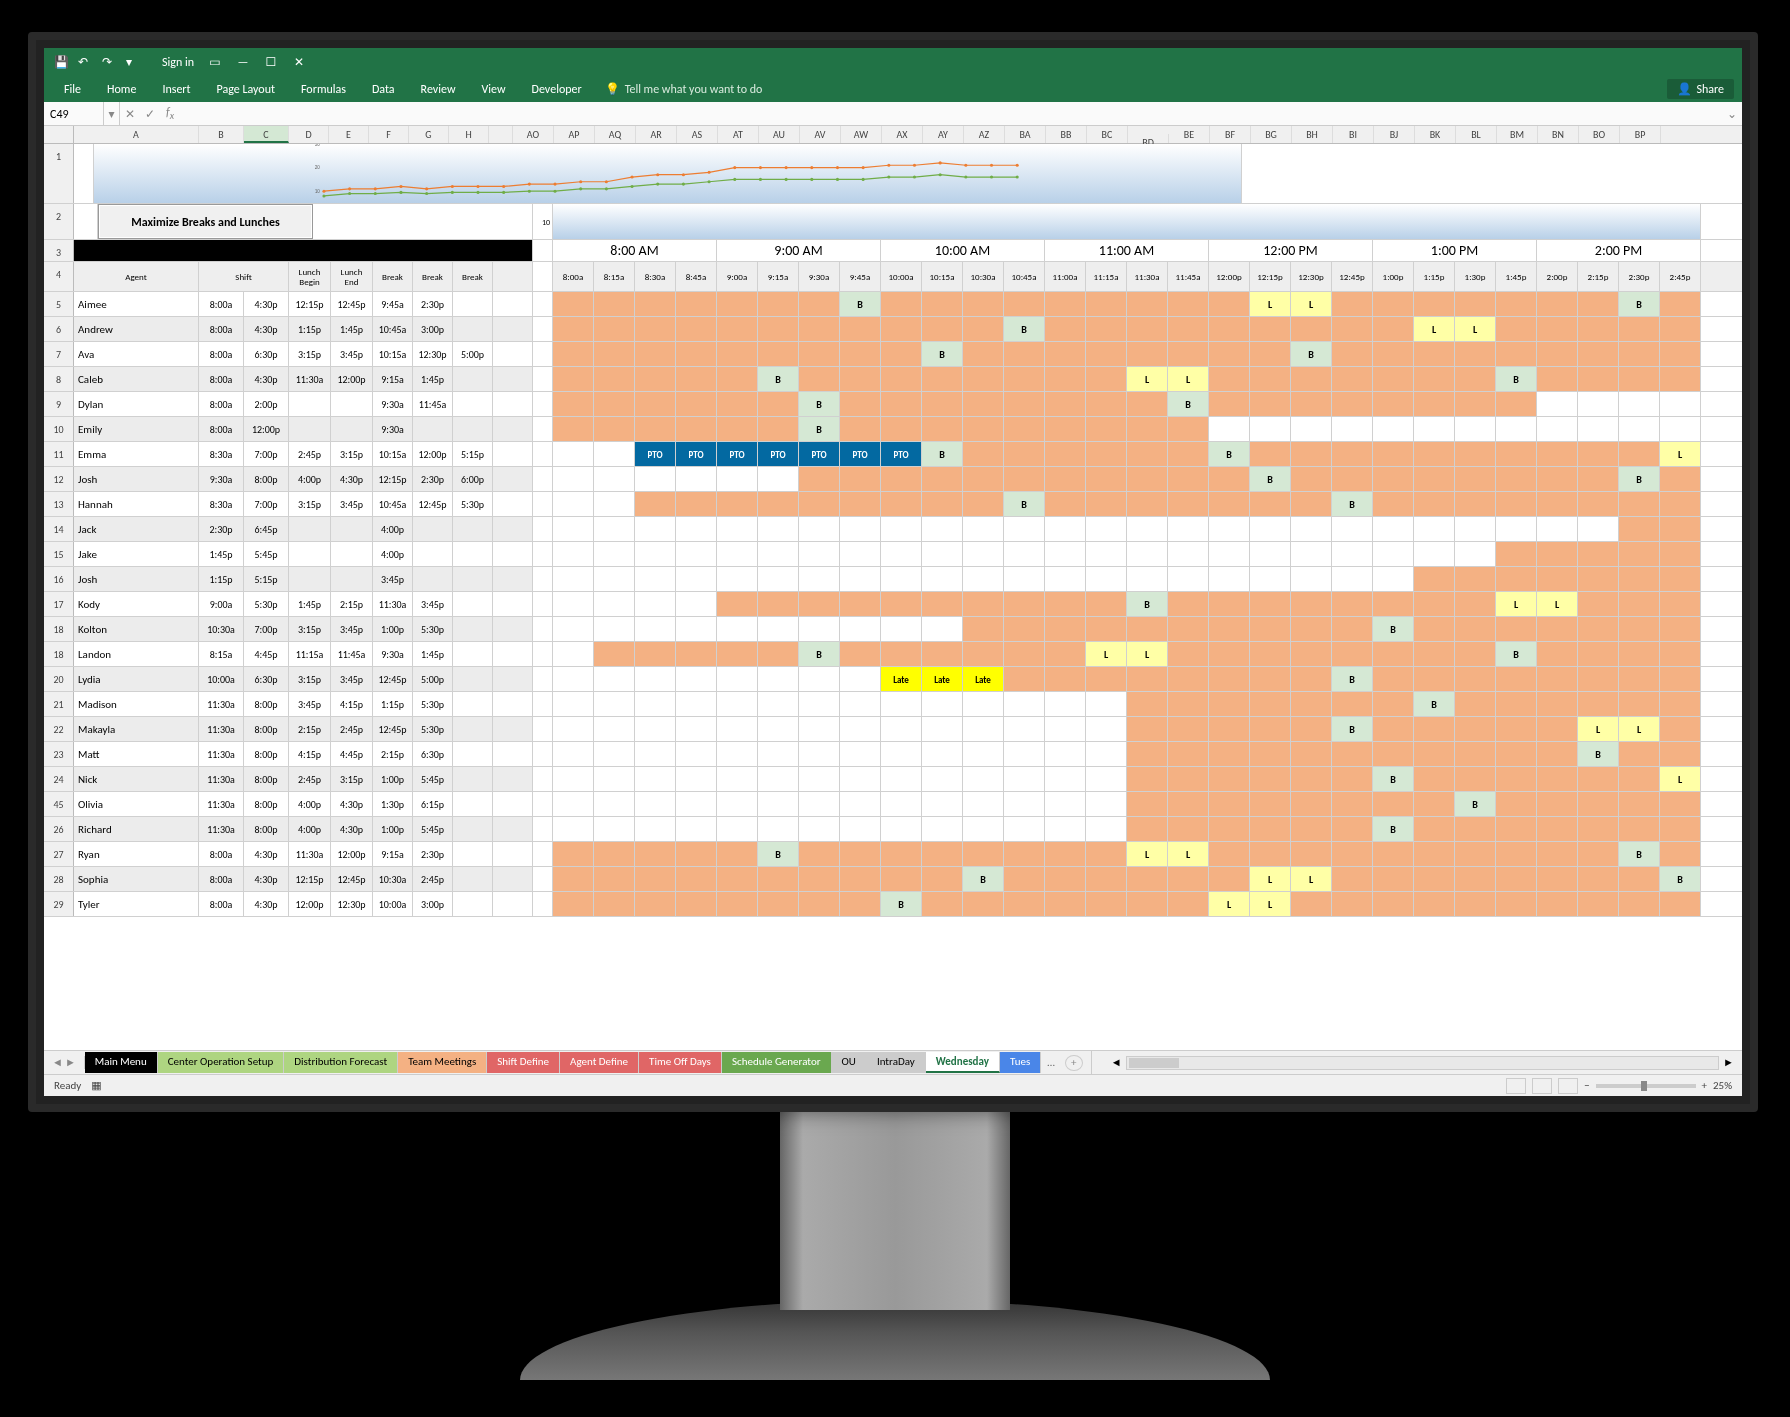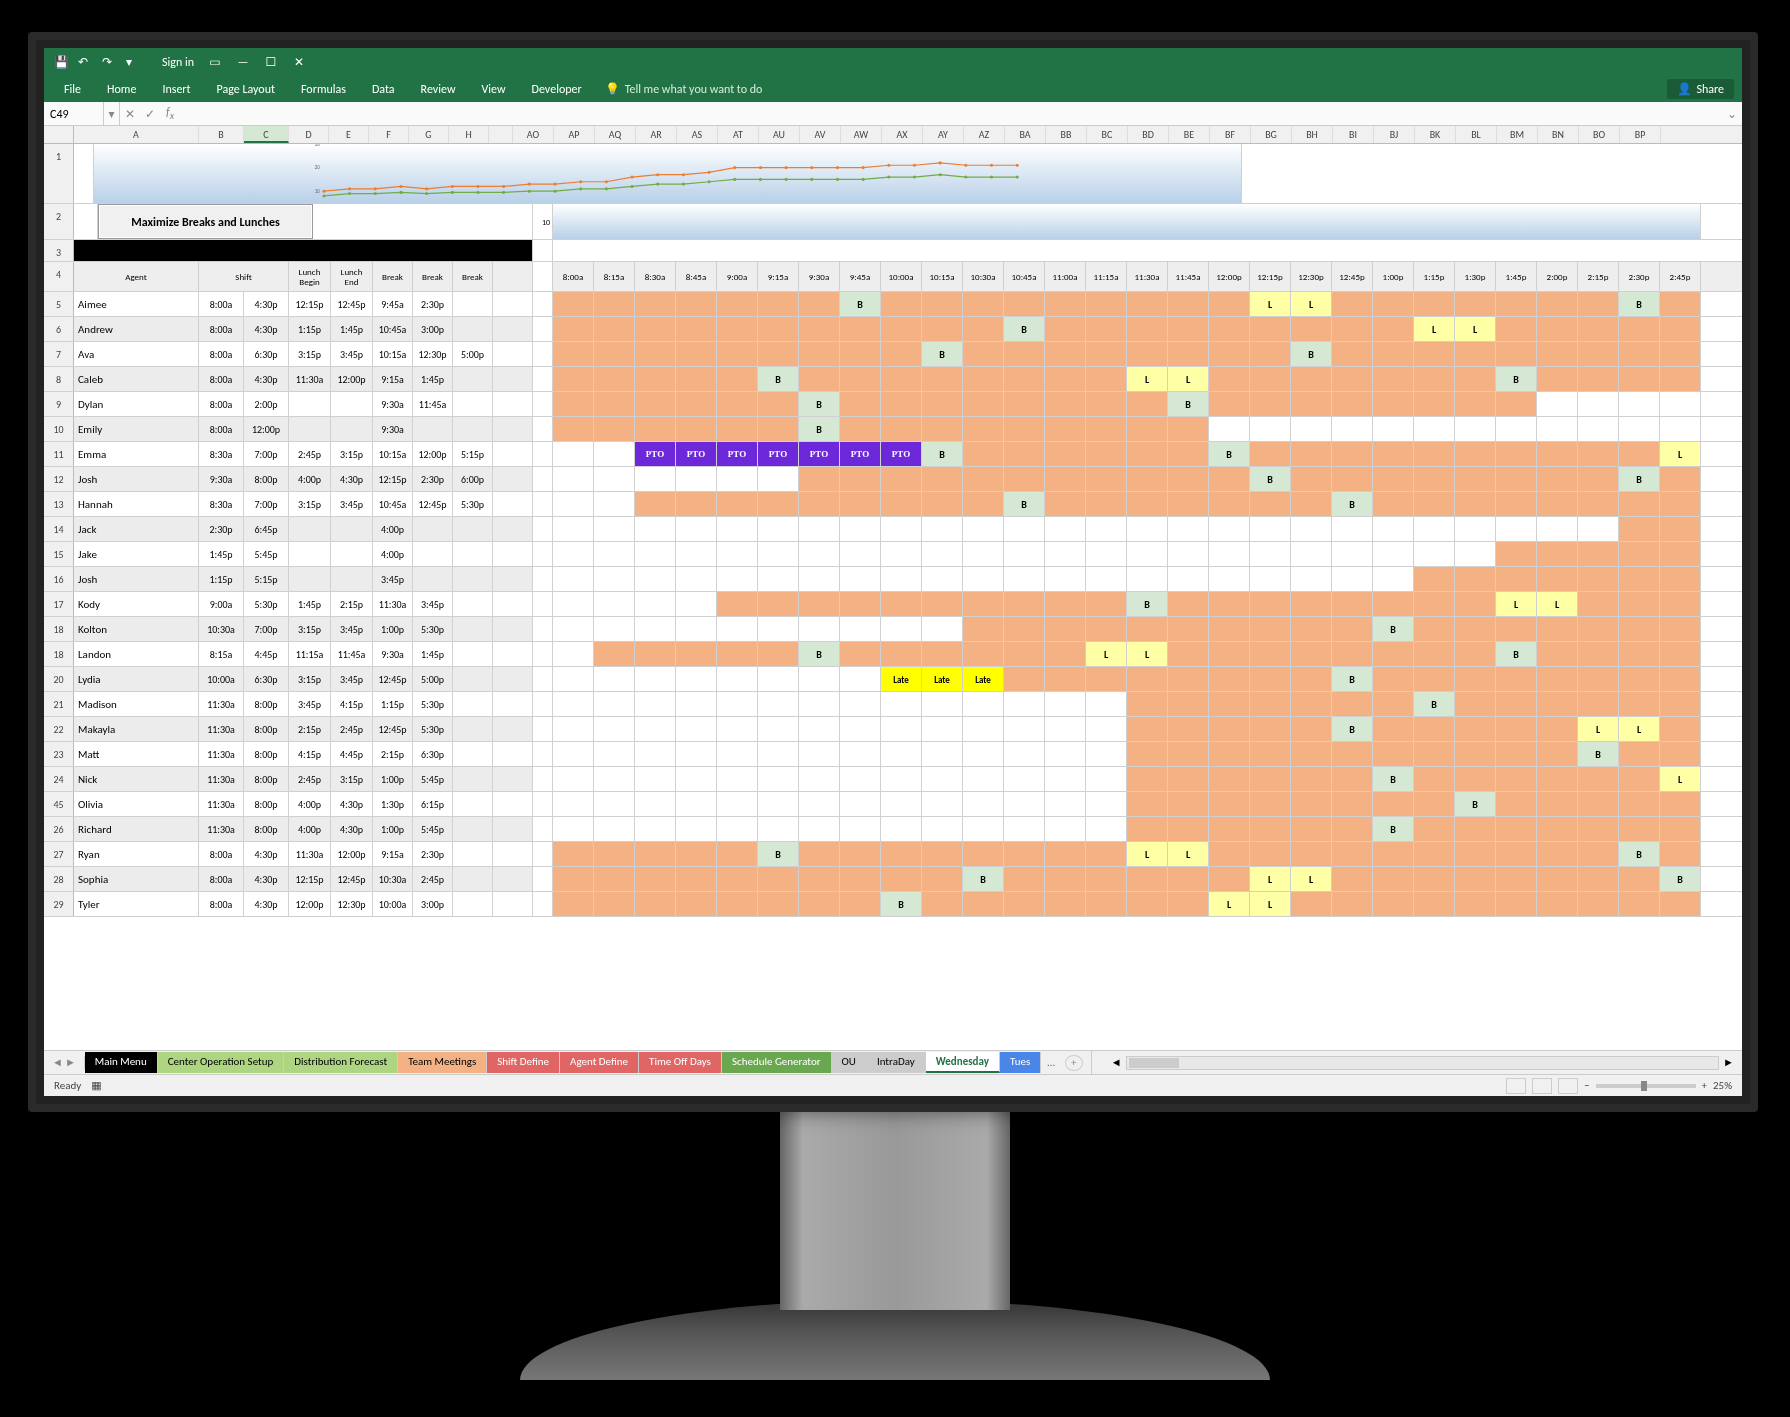--- a/index.html
+++ b/index.html
@@ -81,21 +81,21 @@
   
   .sub-hdr-row { height:30px !important; background:#eee;}
   .sub-hdr-row .cell { background:#eee; font-size:9px; text-align:center; line-height:1.1; justify-content:center;}
   
   .agent-name { justify-content:flex-start; padding-left:4px; font-size:11px;}
   .odd-row .info-cell { background:#ececec;}
   
   .sched { background:#f4b183;}
   .break-b { background:#d5e8d4; font-weight:bold;}
   .lunch-l { background:#ffffa6; font-weight:bold;}
-  .pto { background:#6d28d9; color:#fff; font-weight:bold; font-size:9px;font-family:Liberation Serif, serif;}
+  .pto { background:#0369a1; color:#fff; font-weight:bold; font-size:9px;}
   .late { background:#ffff00; font-weight:bold; font-size:9px;}
   
   .sheet-tabs-bar {
     height:24px; background:#f0f0f0; border-top:1px solid #ccc;
     display:flex; align-items:center; font-size:11px;
   }
   .nav-arrows { display:flex; gap:2px; padding:0 8px; border-right:1px solid #ccc;}
   .nav-arrow { color:#888; cursor:pointer;}
   .sheet-tab { padding:3px 10px; border-right:1px solid #ccc; cursor:pointer; white-space:nowrap;}
   .tab-black { background:#000; color:#fff;}
@@ -189,21 +189,21 @@
               <div class="col-h" style="width: 41px;">AT</div>
               <div class="col-h" style="width: 41px;">AU</div>
               <div class="col-h" style="width: 41px;">AV</div>
               <div class="col-h" style="width: 41px;">AW</div>
               <div class="col-h" style="width: 41px;">AX</div>
               <div class="col-h" style="width: 41px;">AY</div>
               <div class="col-h" style="width: 41px;">AZ</div>
               <div class="col-h" style="width: 41px;">BA</div>
               <div class="col-h" style="width: 41px;">BB</div>
               <div class="col-h" style="width: 41px;">BC</div>
-              <div class="col-h" style="width: 41px;">BD</div>
+              <div class="col-h" style="width: 41px; margin-top: 8px;">BD</div>
               <div class="col-h" style="width: 41px;">BE</div>
               <div class="col-h" style="width: 41px;">BF</div>
               <div class="col-h" style="width: 41px;">BG</div>
               <div class="col-h" style="width: 41px;">BH</div>
               <div class="col-h" style="width: 41px;">BI</div>
               <div class="col-h" style="width: 41px;">BJ</div>
               <div class="col-h" style="width: 41px;">BK</div>
               <div class="col-h" style="width: 41px;">BL</div>
               <div class="col-h" style="width: 41px;">BM</div>
               <div class="col-h" style="width: 41px;">BN</div>
@@ -289,20 +289,29 @@
             <div class="cell maximize-btn" style="width:215px;">Maximize Breaks and Lunches</div>
             <div class="cell" style="width:220px;"></div>
             <div class="cell" style="width:20px; font-size:8px; justify-content:flex-end; padding-right:2px;">10</div>
             <div class="cell chart-box" style="width:1148px; border-top:none;"></div>
           </div>
 
           <div class="grid-row time-hdr-row">
             <div class="row-h">3</div>
             <div class="cell" style="width:459px; background:#000;"></div>
             <div class="cell" style="width:20px;"></div>
+            <div id="hour-headers-host" style="display:flex;">
+                <div class="cell hour-lbl" style="width: 164px;">8:00 AM</div>
+                <div class="cell hour-lbl" style="width: 164px;">9:00 AM</div>
+                <div class="cell hour-lbl" style="width: 164px;">10:00 AM</div>
+                <div class="cell hour-lbl" style="width: 164px;">11:00 AM</div>
+                <div class="cell hour-lbl" style="width: 164px;">12:00 PM</div>
+                <div class="cell hour-lbl" style="width: 164px;">1:00 PM</div>
+                <div class="cell hour-lbl" style="width: 164px;">2:00 PM</div>
+              </div>
           </div>
 
           <div class="grid-row sub-hdr-row">
             <div class="row-h">4</div>
             <div id="sub-hdr-left" style="display:flex;">
                 <div class="cell" style="width: 125px;">Agent</div>
                 <div class="cell" style="width: 90px;">Shift</div>
                 <div class="cell" style="width: 42px;">Lunch<br>Begin</div>
                 <div class="cell" style="width: 42px;">Lunch<br>End</div>
                 <div class="cell" style="width: 40px;">Break</div>

